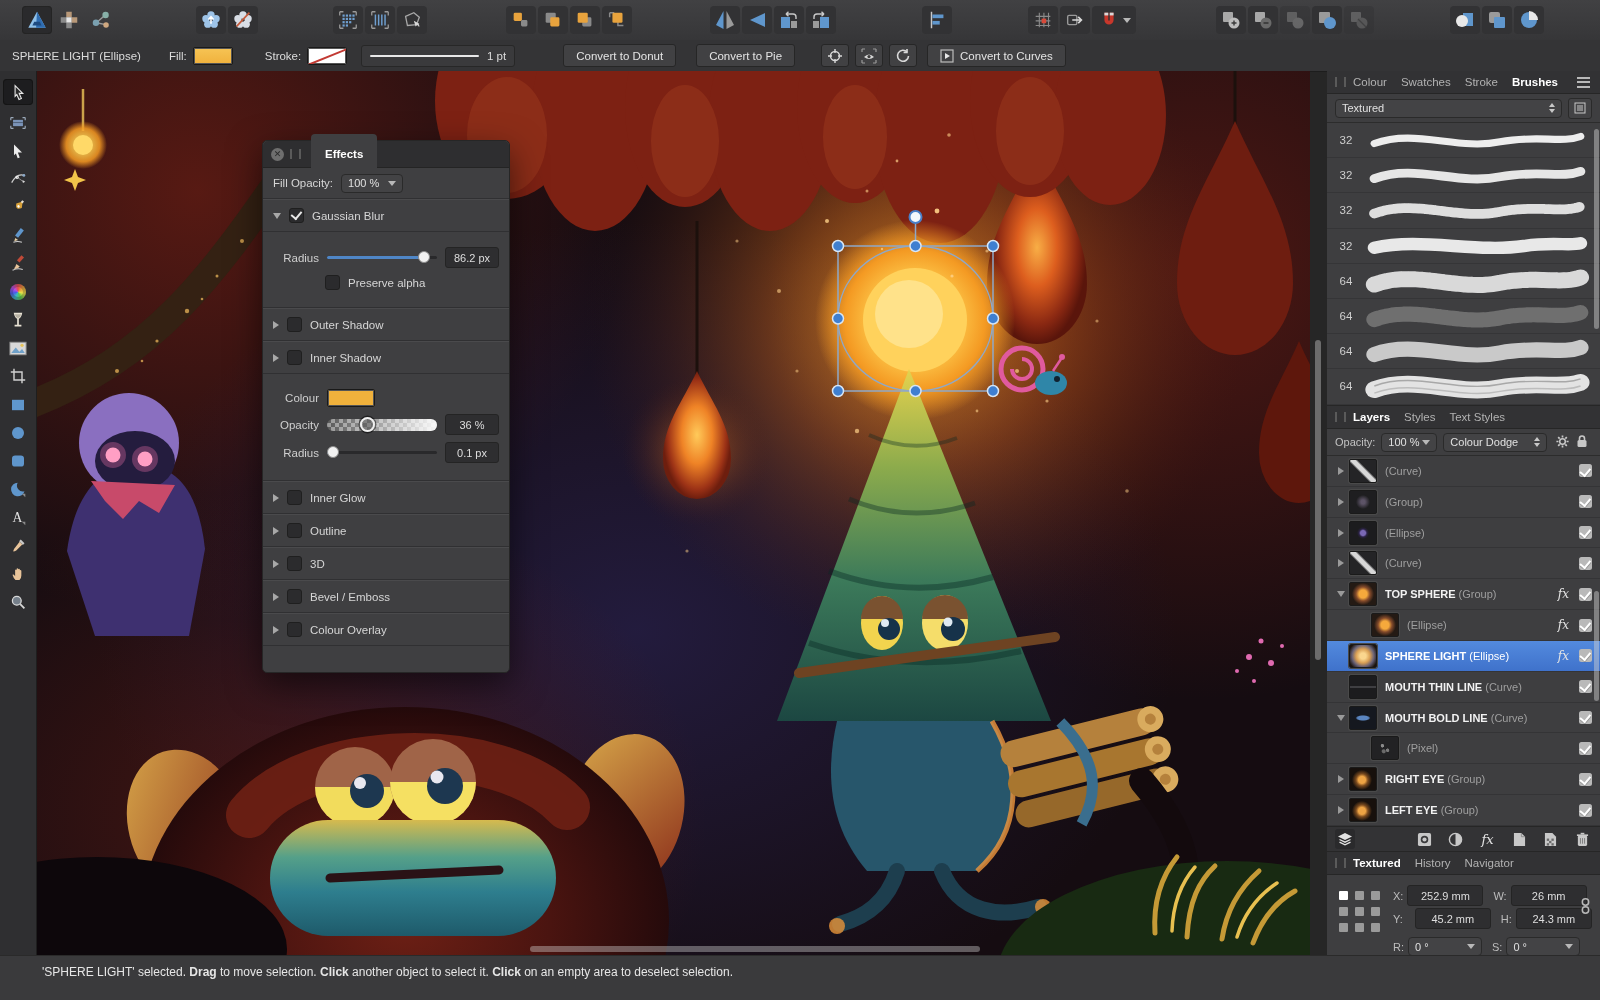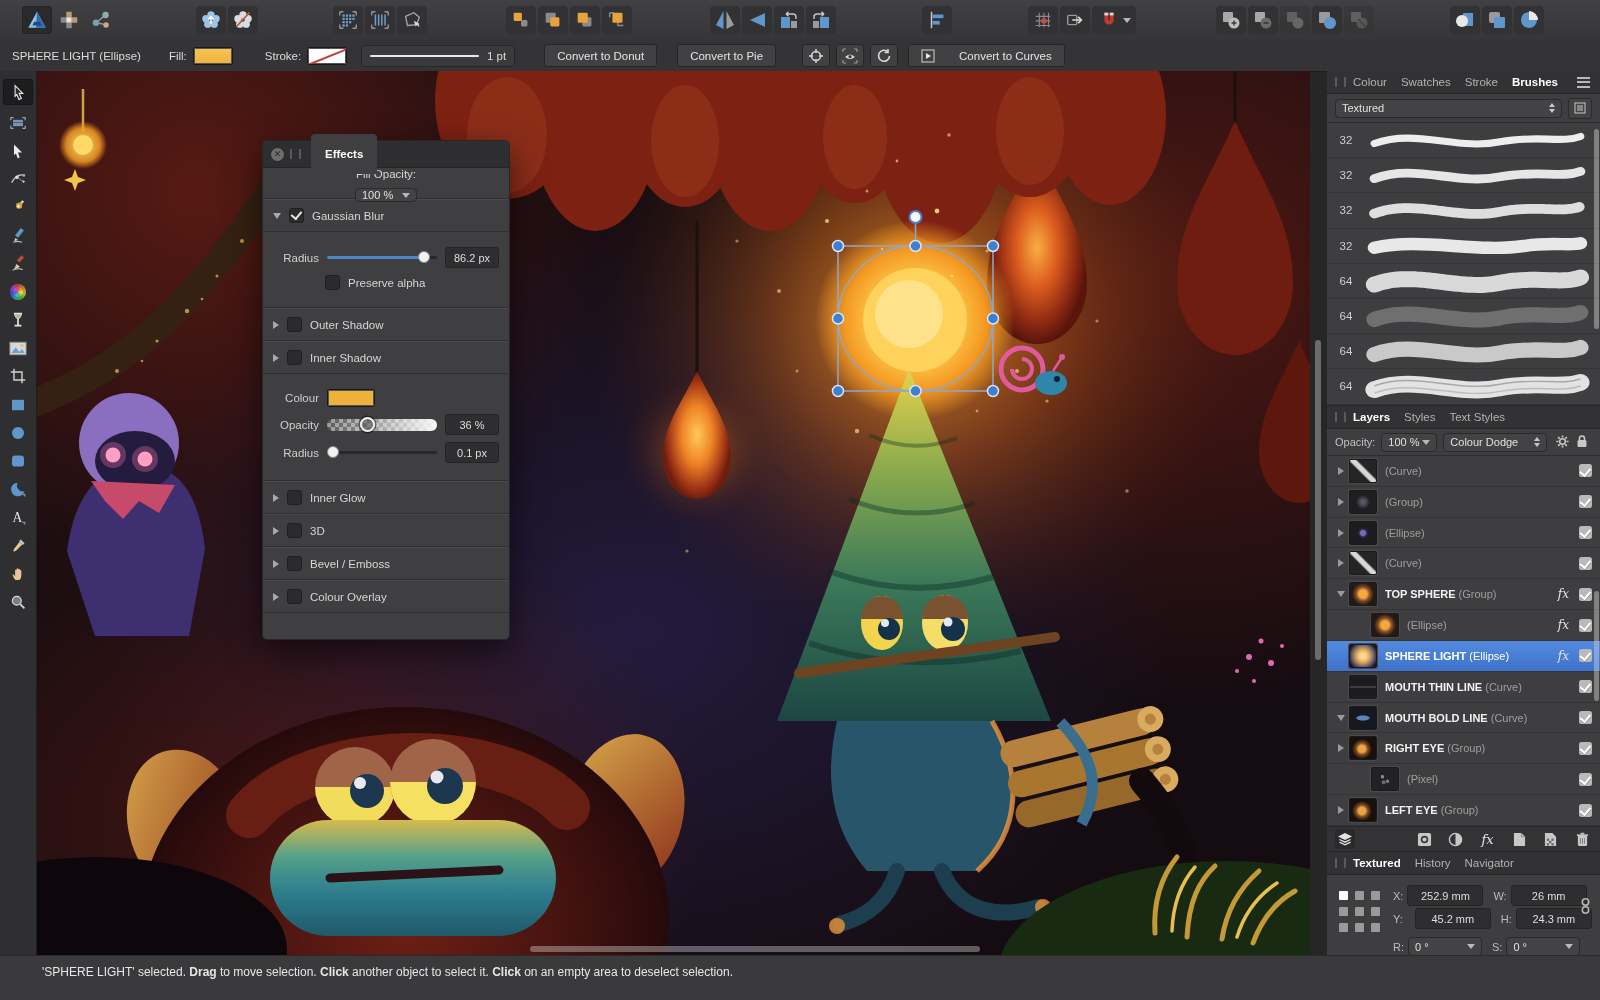--- a/index.html
+++ b/index.html
@@ -82,21 +82,21 @@
   .tf{position:relative;height:86px;font-size:11px;color:#bdbdbd;}
   .tfrow{position:absolute;display:flex;align-items:center;gap:4px;}
   .anchor{position:absolute;left:12px;top:16px;width:44px;height:44px;display:grid;grid-template-columns:repeat(3,9px);grid-template-rows:repeat(3,9px);gap:7px;}
   .anchor i{background:#9a9a9a;border-radius:1px;}
   .anchor i.sel{background:#fff;}
   
   .fxpanel{position:absolute;left:262px;top:140px;width:246px;background:#3f3f41;border:1px solid #262626;border-radius:5px;box-shadow:0 12px 34px rgba(0,0,0,.55);z-index:20;font-size:11.5px;color:#d6d6d6;}
   .fxhead{height:26px;background:#2e2e30;border-bottom:1px solid #242424;border-radius:5px 5px 0 0;display:flex;align-items:center;position:relative;}
   .fxclose{width:13px;height:13px;border-radius:50%;background:#6e6e6e;color:#2a2a2a;font-size:9px;line-height:13px;text-align:center;margin:0 6px 0 8px;}
   .fxtab{height:26px;display:flex;align-items:center;padding:7px 14px;background:#3f3f41;color:#fff;font-weight:bold;margin-left:8px;border-radius:4px 4px 0 0;}
-  .fo-row{height:30px;display:flex;align-items:center;padding:0 10px;gap:8px;border-bottom:1px solid #303032;flex-direction:column;}
+  .fo-row{height:30px;display:flex;align-items:center;padding:0 10px;gap:8px;border-bottom:1px solid #303032;}
   .fx-row{height:31px;display:flex;align-items:center;padding:0 10px;border-top:1px solid #4a4a4c;border-bottom:1px solid #303032;gap:8px;}
   .tri{width:0;height:0;}
   .tri.right{border-top:4.5px solid transparent;border-bottom:4.5px solid transparent;border-left:6px solid #a8a8a8;}
   .tri.down{border-left:4.5px solid transparent;border-right:4.5px solid transparent;border-top:6px solid #a8a8a8;}
   .fxcb{width:13px;height:13px;border-radius:3px;background:#2b2b2d;border:1px solid #1f1f1f;position:relative;}
   .fxcb.on:after{content:"";position:absolute;left:3px;top:0px;width:4.5px;height:8px;border:solid #e8e8e8;border-width:0 2px 2px 0;transform:rotate(40deg);}
   .fx-name{flex:1;}
   .fxcontent{padding:8px 10px 10px;border-bottom:1px solid #303032;background:#3f3f41;}
   .fxline{display:flex;align-items:center;gap:8px;margin:7px 0;}
   .fxlab{width:46px;text-align:right;color:#cfcfcf;flex:0 0 auto;}
@@ -349,42 +349,42 @@
   <div class="ctxbar">
     <span style="margin-left:12px;">SPHERE LIGHT (Ellipse)</span>
     <span class="lbl" style="margin-left:28px;">Fill:</span>
     <span class="swatch" id="fill-swatch" style="background: linear-gradient(rgb(246, 196, 85), rgb(240, 177, 60));"></span>
     <span class="lbl" style="margin-left:32px;">Stroke:</span>
     <span class="swatch none"></span>
     <span class="strokew">
         <span class="line"></span>
         <span>1 pt</span>
       </span>
-    <span class="ctxbtn" style="margin-left:29px;">Convert to Donut</span>
+    <span class="ctxbtn" style="margin-left:48px;">Convert to Donut</span>
     <span class="ctxbtn" style="margin-left:20px;">Convert to Pie</span>
     <span class="ctxico" style="margin-left:26px;">
         <svg width="16" height="16" viewBox="0 0 16 16">
           <circle cx="8" cy="8" r="4.5" fill="none" stroke="#d8d8d8" stroke-width="1.4"></circle>
           <path d="M8 1 v4 M8 11 v4 M1 8 h4 M11 8 h4" stroke="#d8d8d8" stroke-width="1.4"></path>
         </svg>
       </span>
     <span class="ctxico">
         <svg width="16" height="16" viewBox="0 0 16 16">
           <path d="M1 1 h3 M1 1 v3 M15 1 h-3 M15 1 v3 M1 15 h3 M1 15 v-3 M15 15 h-3 M15 15 v-3" stroke="#9a9a9a" stroke-width="1.2"></path>
           <path d="M3 9 q5 -5 10 0 q-5 4 -10 0" fill="#d8d8d8"></path>
           <circle cx="8" cy="8.6" r="1.6" fill="#3a3a3a"></circle>
         </svg>
       </span>
     <span class="ctxico">
         <svg width="16" height="16" viewBox="0 0 16 16">
           <path d="M12 4 A5.5 5.5 0 1 0 13.5 8" fill="none" stroke="#d8d8d8" stroke-width="1.6"></path>
           <path d="M12 1 v3.4 h-3.4" fill="none" stroke="#d8d8d8" stroke-width="1.6"></path>
         </svg>
       </span>
-    <span class="ctxbtn" style="gap:24px;">
+    <span class="ctxbtn" style="gap:6px;">
         <svg width="14" height="14" viewBox="0 0 14 14">
           <rect x="1" y="1" width="12" height="12" fill="none" stroke="#bdbdbd" stroke-width="1.2"></rect>
           <path d="M5 4 L10 7 L5 10 Z" fill="#e8e8e8"></path>
         </svg>
         <span>Convert to Curves</span>
       </span>
   </div>
 
   <div class="tools">
     <span class="tool sel">
@@ -809,20 +809,25 @@
       </div>
     </div>
         <div class="fx-row">
           <span class="tri right"></span>
           <span class="fxcb"></span>
           <span class="fx-name">Inner Glow</span>
         </div>
         <div class="fx-row">
           <span class="tri right"></span>
           <span class="fxcb"></span>
+          <span class="fx-name">Outline</span>
+        </div>
+        <div class="fx-row">
+          <span class="tri right"></span>
+          <span class="fxcb"></span>
           <span class="fx-name">3D</span>
         </div>
         <div class="fx-row">
           <span class="tri right"></span>
           <span class="fxcb"></span>
           <span class="fx-name">Bevel / Emboss</span>
         </div>
         <div class="fx-row">
           <span class="tri right"></span>
           <span class="fxcb"></span>
@@ -1019,33 +1024,33 @@
         <div class="lrow">
           <span style="width: 6px;"></span>
           <span class="lar d">
             <i></i>
           </span>
           <span class="lthumb th-blueline"></span>
           <span class="lname"><b>MOUTH BOLD LINE</b> <span class="ltype">(Curve)</span></span>
           <span class="lcheck on"></span>
         </div>
         <div class="lrow">
+          <span style="width: 28px;"></span>
+          <span class="lar n"></span>
+          <span class="lthumb th-pixel"></span>
+          <span class="lname"><span class="ltype">(Pixel)</span></span>
+          <span class="lcheck on"></span>
+        </div>
+        <div class="lrow">
           <span style="width: 6px;"></span>
           <span class="lar r">
             <i></i>
           </span>
           <span class="lthumb th-eye"></span>
           <span class="lname"><b>RIGHT EYE</b> <span class="ltype">(Group)</span></span>
-          <span class="lcheck on"></span>
-        </div>
-        <div class="lrow">
-          <span style="width: 28px;"></span>
-          <span class="lar n"></span>
-          <span class="lthumb th-pixel"></span>
-          <span class="lname"><span class="ltype">(Pixel)</span></span>
           <span class="lcheck on"></span>
         </div>
         <div class="lrow">
           <span style="width: 6px;"></span>
           <span class="lar r">
             <i></i>
           </span>
           <span class="lthumb th-eye"></span>
           <span class="lname"><b>LEFT EYE</b> <span class="ltype">(Group)</span></span>
           <span class="lcheck on"></span>

